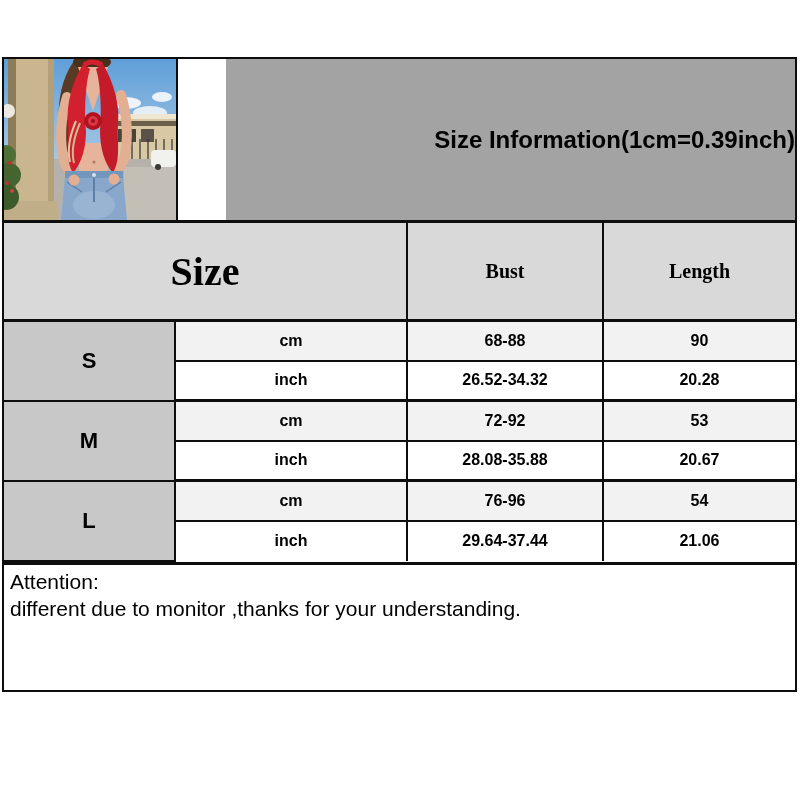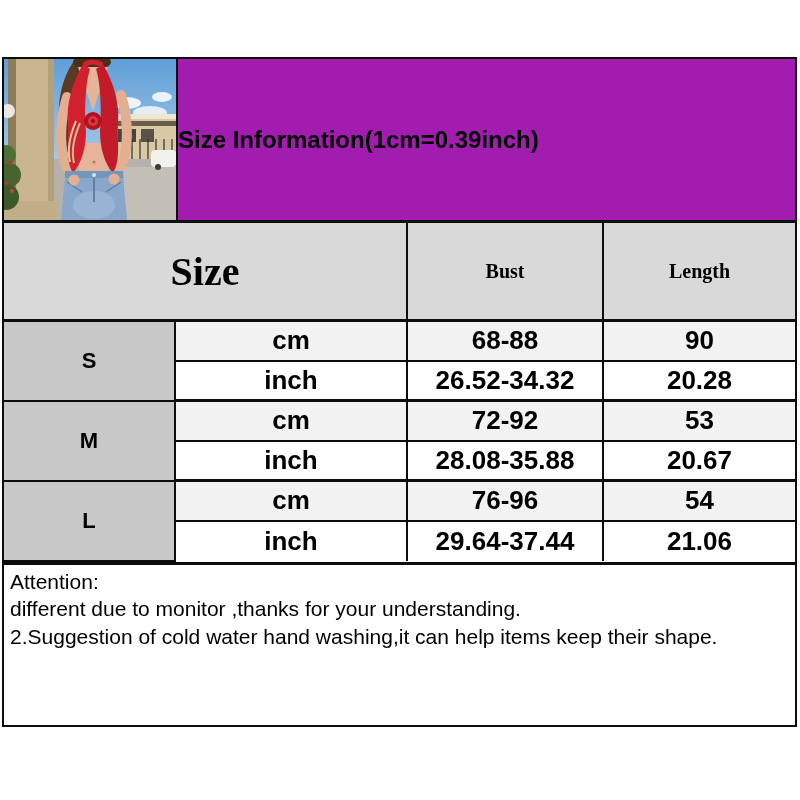--- a/index.html
+++ b/index.html
@@ -4,42 +4,42 @@
 <style>
   html,body{margin:0;padding:0;background:#fff;}
   #page{position:relative;width:800px;height:800px;background:#ffffff;overflow:hidden;
         font-family:"Liberation Sans", sans-serif;color:#000;}
   .sheet{position:absolute;left:2px;top:57px;width:791px;border:2px solid #0d0d0d;background:#fff;}
 
   
   .top-row{display:flex;height:161px;border-bottom:3px solid #0d0d0d;}
   .photo-cell{width:172px;min-width:172px;border-right:2px solid #0d0d0d;background:#fff;overflow:hidden;}
   .photo-cell svg{display:block;width:172px;height:161px;}
-  .title-cell{flex:1;display:flex;align-items:center;justify-content:flex-start;background:#a21caf;}
+  .title-cell{flex:1;display:flex;align-items:center;justify-content:flex-end;background:#a3a3a3;margin-left:48px;}
   .title-cell span{font-size:24px;font-weight:bold;letter-spacing:0px;}
 
   
   table{width:100%;border-collapse:collapse;table-layout:fixed;}
   col.c-size{width:171px;} col.c-unit{width:232px;} col.c-bust{width:196px;}
   th,td{border:2px solid #0d0d0d;text-align:center;vertical-align:middle;padding:0;}
   th:first-child,td:first-child{border-left:none;}
   th:last-child,td:last-child{border-right:none;}
   thead th{border-top:none;background:#d9d9d9;height:96px;font-size:20px;font-weight:bold;border-bottom:3px solid #0d0d0d;font-family:Liberation Serif, serif;}
   thead th.size-head{font-size:40px;font-weight:bold;}
   tbody tr{height:40px;}
-  tbody td{font-size:26px;font-weight:bold;}
+  tbody td{font-size:16px;font-weight:bold;}
   td.size-label{background:#c8c8c8;font-size:22px;}
   tr.row-cm td{background:#f2f2f2;}
   tr.row-inch td{background:#ffffff;margin-top:25px;}
   tr.row-cm td.size-label, tr.row-inch td.size-label{background:#c8c8c8;}
   tr.group-end td{border-bottom:3px solid #0d0d0d;}
   tbody tr:last-child td{border-bottom:none;}
 
   
-  .attention{height:163px;border-top:3px solid #0d0d0d;padding:3px 6px 0 6px;box-sizing:border-box;}
+  .attention{height:128px;border-top:3px solid #0d0d0d;padding:3px 6px 0 6px;box-sizing:border-box;}
   .attention div{font-size:21px;font-weight:normal;line-height:27.5px;white-space:nowrap;}
 </style>
 </head>
 <body>
 
 <div id="page">
   <div class="sheet">
 
     <div class="top-row">
       <div class="photo-cell">
@@ -178,17 +178,16 @@
           <td>inch</td>
           <td>29.64-37.44</td>
           <td>21.06</td>
         </tr>
       </tbody>
     </table>
 
     <div class="attention">
       <div>Attention:</div>
       <div>different due to monitor ,thanks for your understanding.</div>
-      <div>2.Suggestion of cold water hand washing,it can help items keep their shape.</div>
     </div>
 
   </div>
 </div>
 
 </body></html>

